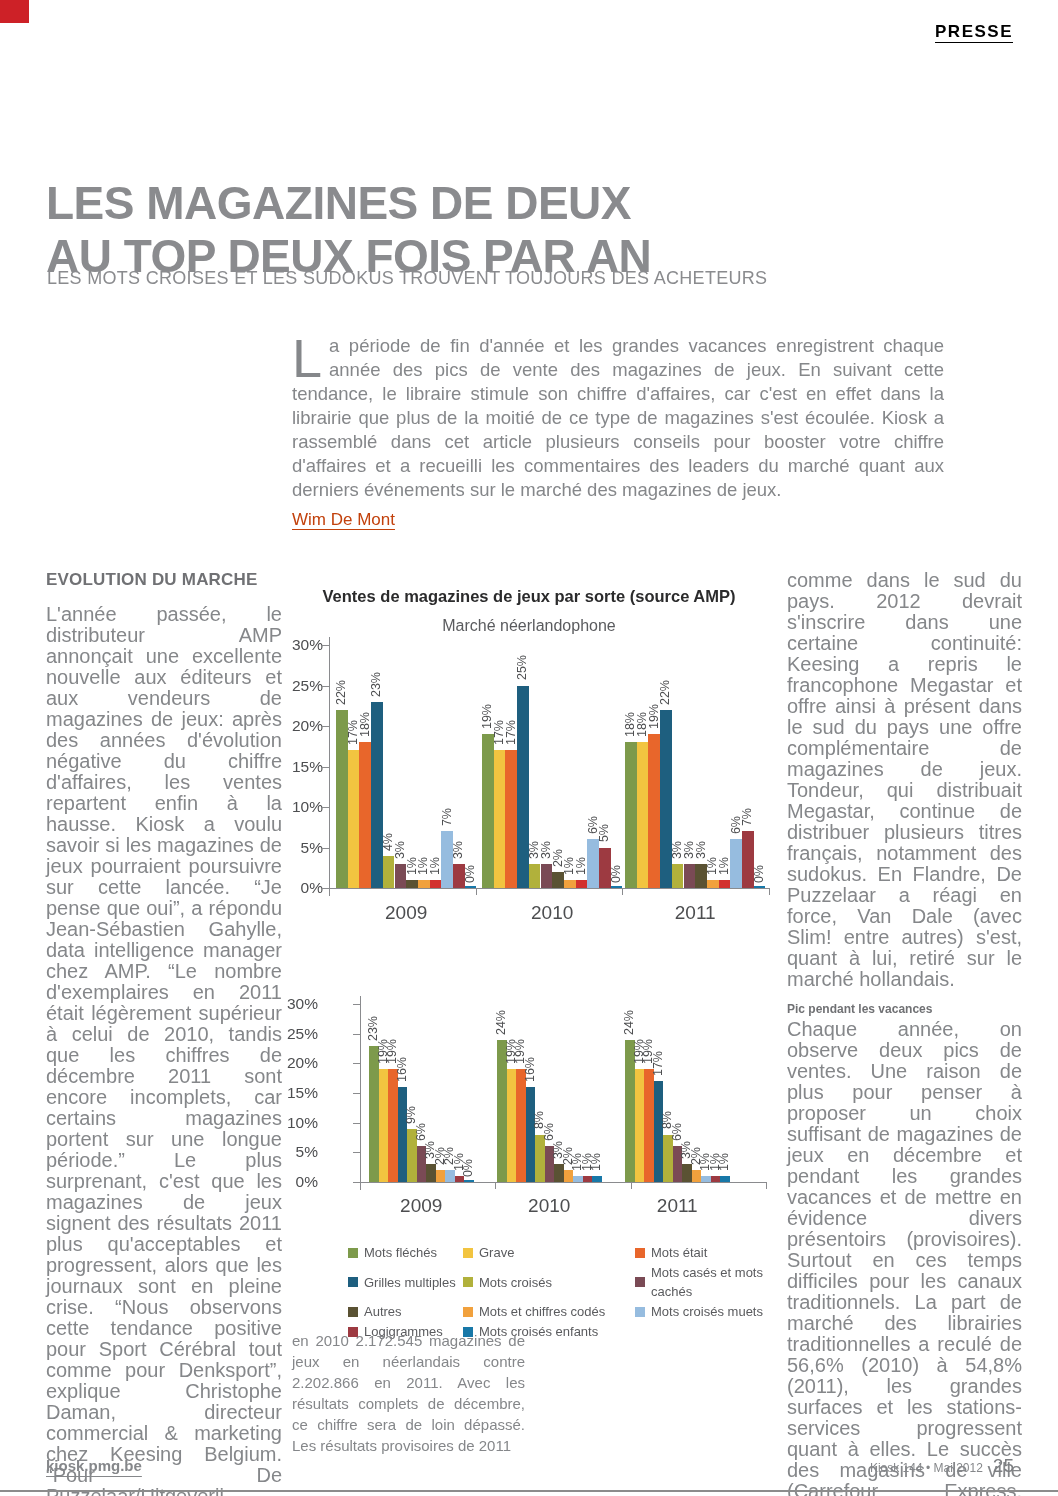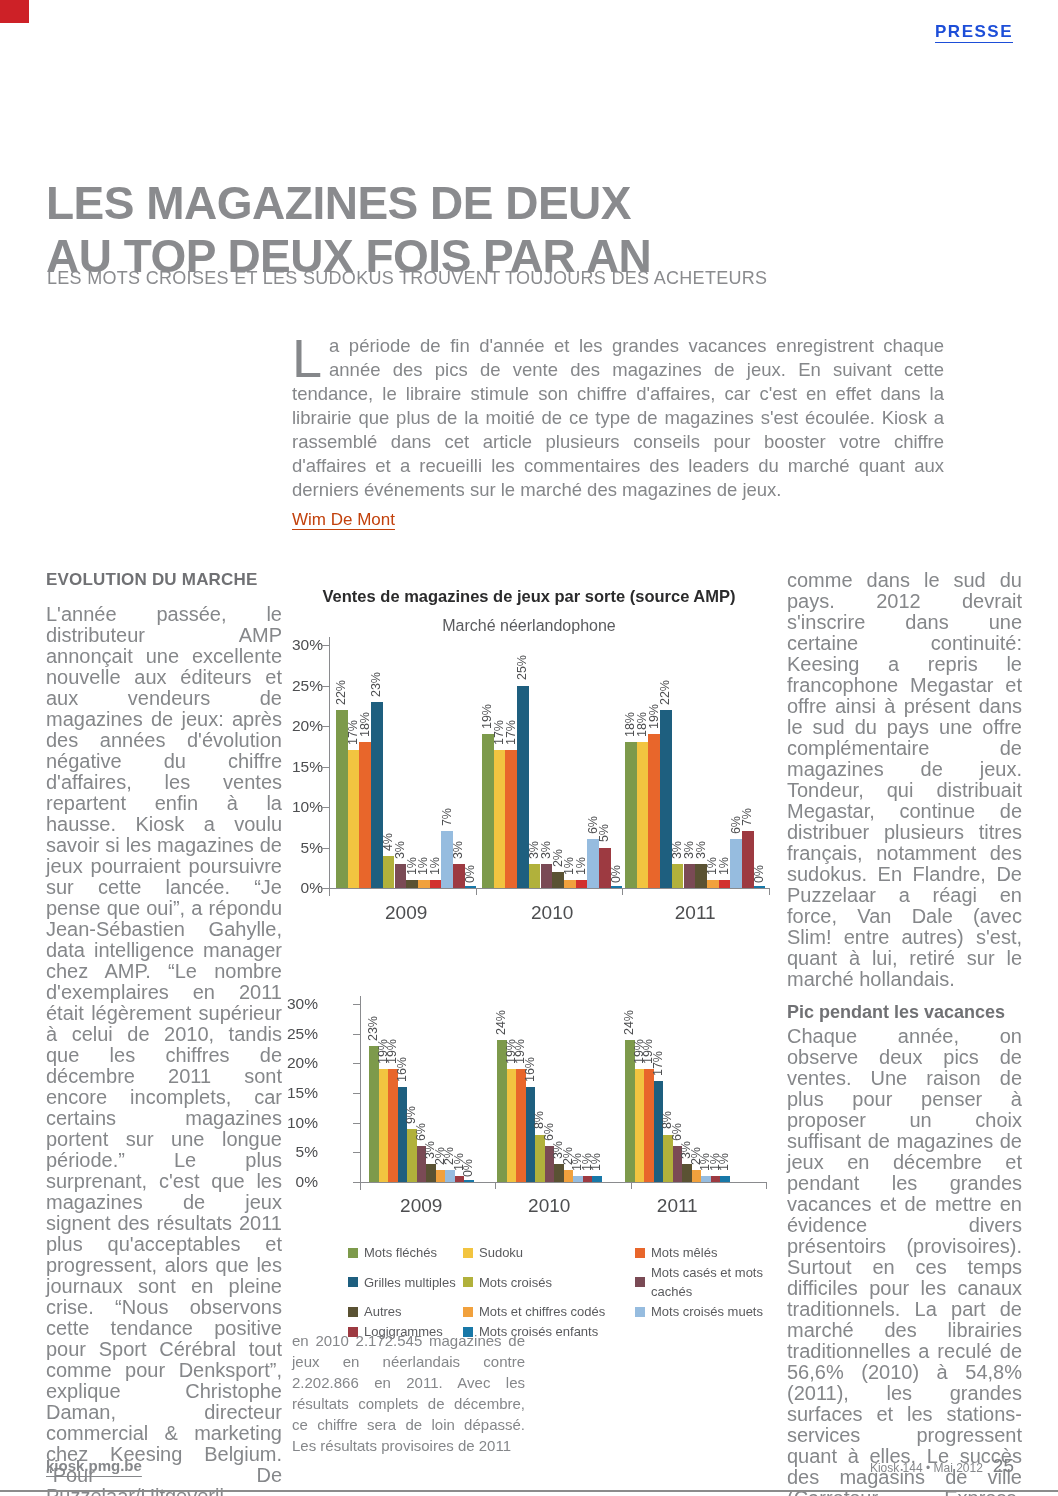--- a/index.html
+++ b/index.html
@@ -1,34 +1,34 @@
 <!DOCTYPE html>
 <html lang="fr"><head>
 <meta charset="utf-8">
 <style>
   html,body{margin:0;padding:0;background:#e8e8e8;}
   .page{position:relative;width:1058px;height:1496px;background:#ffffff;margin:0 auto;
         font-family:"Liberation Sans",sans-serif;overflow:hidden;color:#85878a;}
   .corner{position:absolute;left:0;top:0;width:29px;height:23px;background:#cd2127;}
-  .presse{position:absolute;right:45px;top:22px;font-size:17px;font-weight:bold;color:#1d4ed8;
+  .presse{position:absolute;right:45px;top:22px;font-size:17px;font-weight:bold;color:#000000;
           letter-spacing:1.5px;text-decoration:underline;text-underline-offset:5px;}
   .title{position:absolute;left:46px;top:146px;font-size:46px;line-height:53px;font-weight:bold;
          color:#8a8b8e;letter-spacing:-0.5px;}
   .subtitle{position:absolute;left:47px;top:268px;font-size:18px;color:#8a8b8e;letter-spacing:0.3px;}
   .intro{position:absolute;left:292px;top:334px;width:652px;font-size:18.5px;line-height:24px;
          color:#85878a;text-align:justify;}
   .dropcap{float:left;font-size:54px;line-height:42px;padding:3px 7px 0 0;color:#85878a;}
   .byline{position:absolute;left:292px;top:510px;font-size:17px;color:#c2410c;
           text-decoration:underline;text-underline-offset:4px;}
   .col{position:absolute;}
   .col-left{left:46px;top:570px;width:239px;}
   .col-right{left:787px;top:570px;width:238px;}
   .col p{font-size:20px;line-height:21px;color:#85878a;text-align:justify;margin:0 3px 8px 0;}
   .head1{font-size:17px;font-weight:bold;color:#707174;margin:0 0 14px 0;letter-spacing:0.2px;}
-  .subhead{font-size:18px;font-weight:bold;color:#707174;margin:12px 0 3px 0;}
+  .subhead{font-size:12px;font-weight:bold;color:#707174;margin:12px 0 3px 0;}
   .charts{position:absolute;left:288px;top:583px;width:482px;height:748px;}
   .chart-main-title{font-size:16.5px;font-weight:bold;color:#2b2b2c;text-align:center;margin:4px 0 0 0;}
   .chart-subtitle{position:absolute;width:100%;text-align:center;font-size:16px;color:#5a5b5e;}
   .plot{position:absolute;}
   .axis{position:absolute;background:#8a8b8e;}
   .ytick-label{position:absolute;font-size:15.5px;color:#4d4e50;text-align:right;width:42px;}
   .bar{position:absolute;bottom:0;}
   .bar-label{position:absolute;writing-mode:vertical-rl;transform:rotate(180deg);
              font-size:12.5px;color:#4d4e50;white-space:nowrap;line-height:14px;}
   .year-label{position:absolute;font-size:19px;color:#4d4e50;text-align:center;}
@@ -260,25 +260,25 @@
         <div class="bar" style="left: 360px; width: 9.5px; height: 5.93px; background: rgb(24, 120, 168);"></div>
         <span class="bar-label" style="left: 357.25px; bottom: 10.93px;">1%</span>
       </div>
     <div class="legend">
         <div class="leg-item">
           <span class="leg-swatch" style="background: rgb(125, 154, 75);"></span>
           <span>Mots fléchés</span>
         </div>
         <div class="leg-item">
           <span class="leg-swatch" style="background: rgb(242, 196, 64);"></span>
-          <span>Sudoku</span>
+          <span>Grave</span>
         </div>
         <div class="leg-item">
           <span class="leg-swatch" style="background: rgb(232, 102, 43);"></span>
-          <span>Mots mêlés</span>
+          <span>Mots était</span>
         </div>
         <div class="leg-item">
           <span class="leg-swatch" style="background: rgb(30, 95, 127);"></span>
           <span>Grilles multiples</span>
         </div>
         <div class="leg-item">
           <span class="leg-swatch" style="background: rgb(177, 177, 59);"></span>
           <span>Mots croisés</span>
         </div>
         <div class="leg-item">

